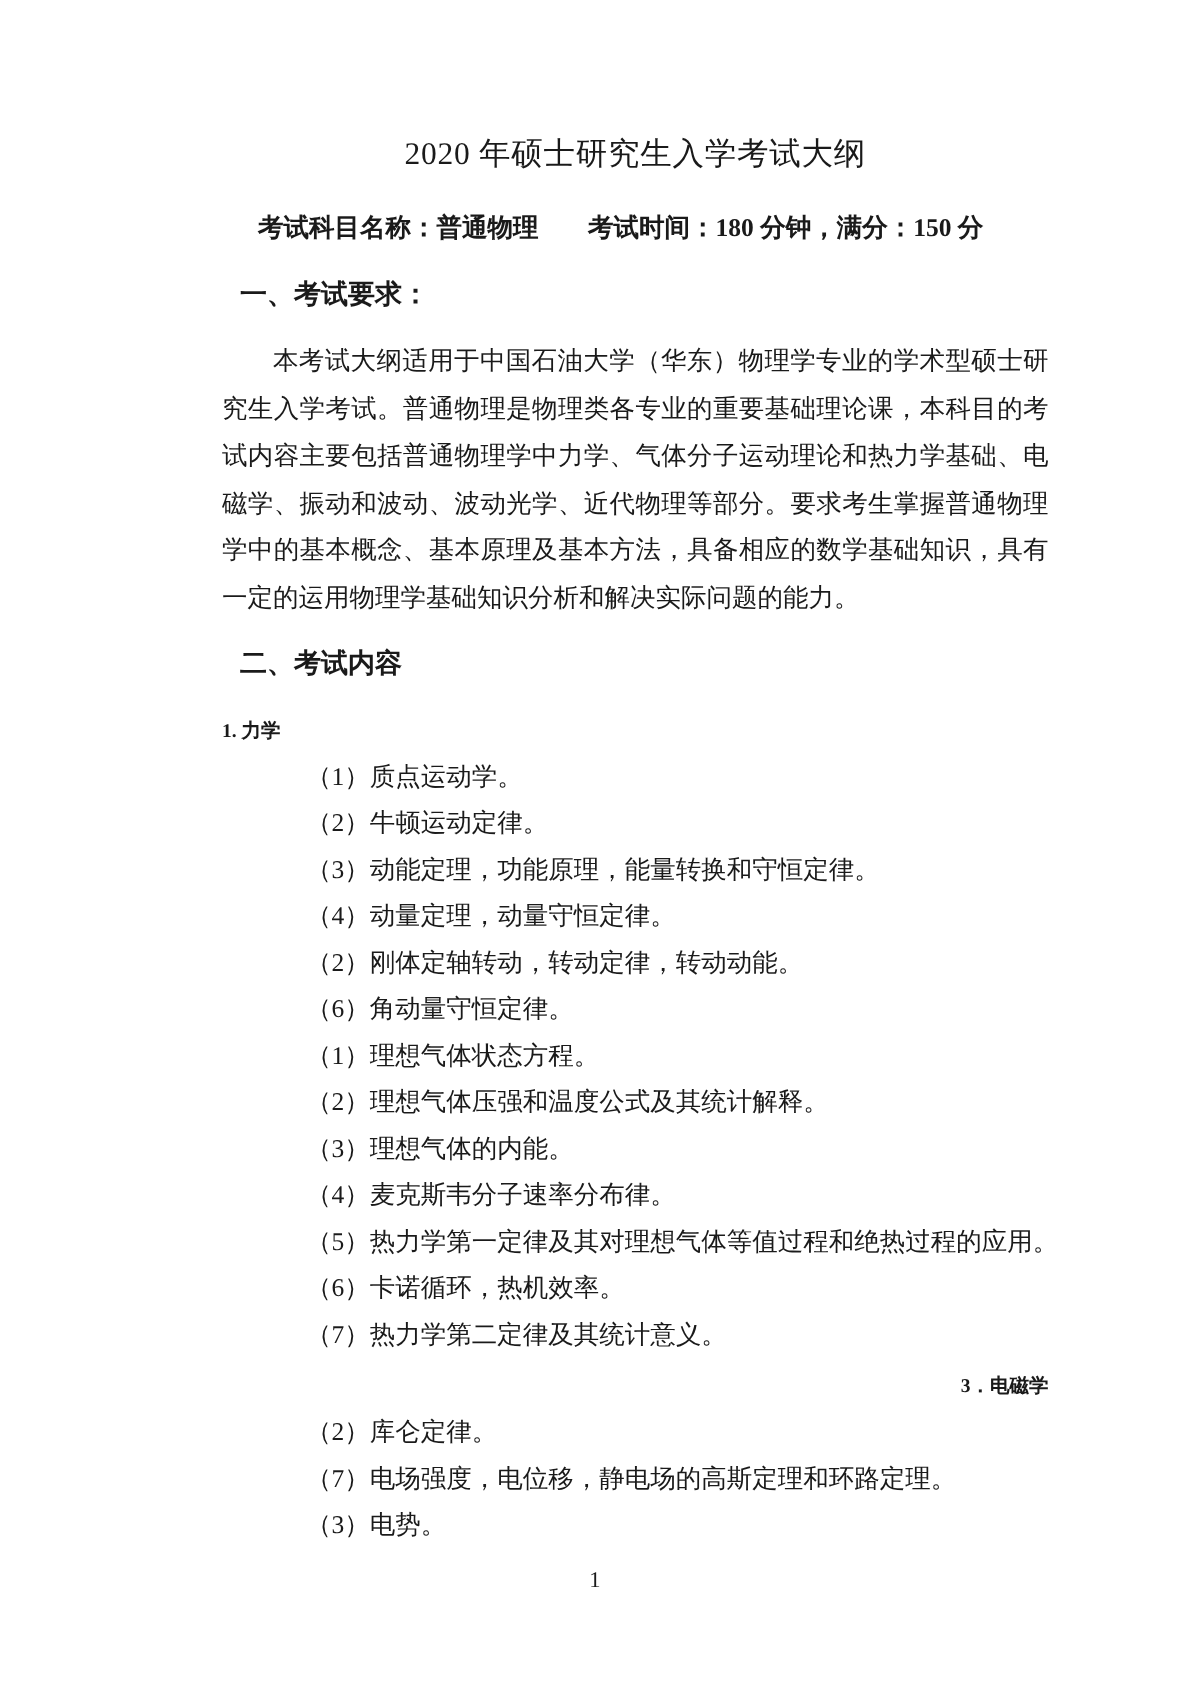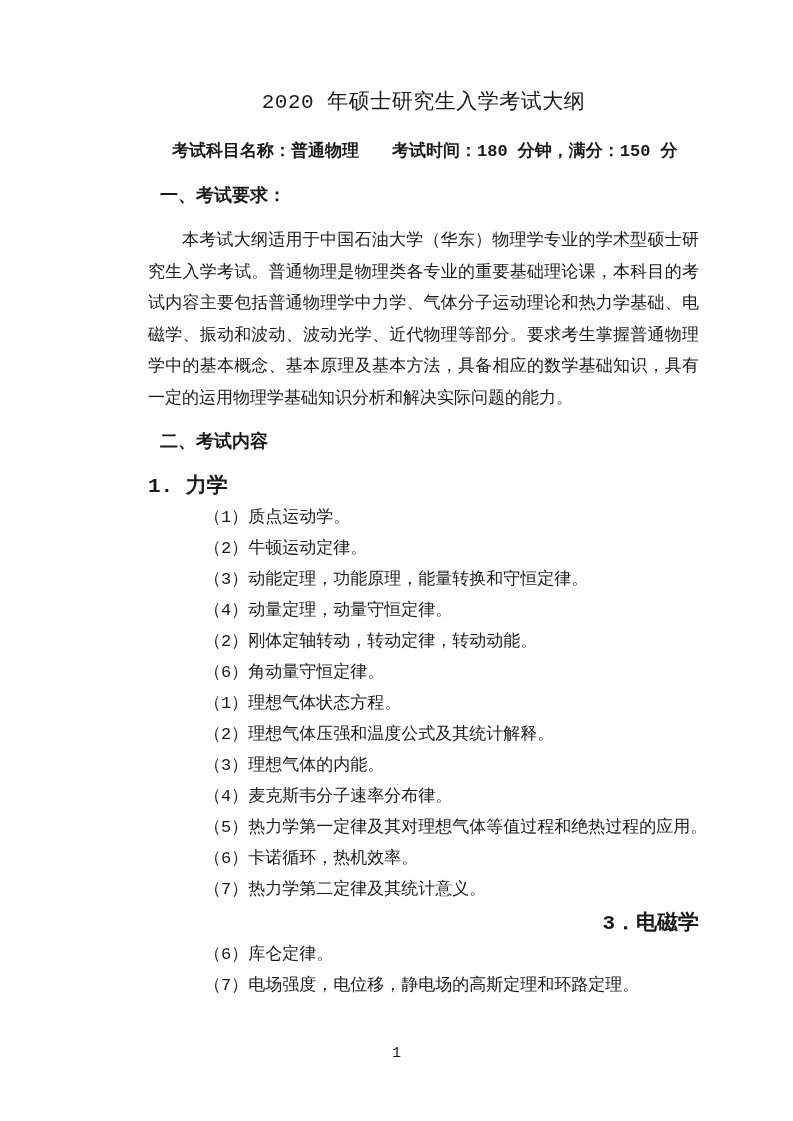--- a/index.html
+++ b/index.html
@@ -8,21 +8,21 @@
     background: #ffffff;
   }
   .page {
     position: relative;
     width: 733px;
     height: 1121px;
     margin: 0 auto;
     background: #ffffff;
     box-sizing: border-box;
     padding: 86px 64px 0 118px;
-    font-family: Liberation Mono, monospace;
+    font-family: Liberation Serif, serif;
     color: #1a1a1a;
     overflow: hidden;
   }
   .title {
     font-size: 21px;
     font-weight: normal;
     text-align: center;
     line-height: 33px;
     margin: 0 0 16px 0;
     letter-spacing: 0.5px;
@@ -42,21 +42,21 @@
     margin: 12px;
   }
   .para {
     font-size: 17px;
     line-height: 31.5px;
     text-align: justify;
     text-indent: 2em;
     margin: 0;
   }
   .sub-heading {
-    font-size: 21px;
+    font-size: 13px;
     font-weight: bold;
     line-height: 31px;
     margin: 3px 0 0 0;
   }
   .sub-indent { padding-left: 6px; text-align: right; }
   .item {
     font-size: 17px;
     line-height: 31px;
     padding-left: 56px;
     white-space: nowrap;
@@ -98,18 +98,19 @@
 
   <div class="item">（1）理想气体状态方程。</div>
   <div class="item">（2）理想气体压强和温度公式及其统计解释。</div>
   <div class="item">（3）理想气体的内能。</div>
   <div class="item">（4）麦克斯韦分子速率分布律。</div>
   <div class="item">（5）热力学第一定律及其对理想气体等值过程和绝热过程的应用。</div>
   <div class="item">（6）卡诺循环，热机效率。</div>
   <div class="item">（7）热力学第二定律及其统计意义。</div>
 
   <h3 class="sub-heading sub-indent">3．电磁学</h3>
-  <div class="item">（6）库仑定律。</div>
+  <div class="item">（2）库仑定律。</div>
   <div class="item">（7）电场强度，电位移，静电场的高斯定理和环路定理。</div>
+  <div class="item">（3）电势。</div>
 
   <div class="page-footer">1</div>
 
 </div>
 
 </body></html>

